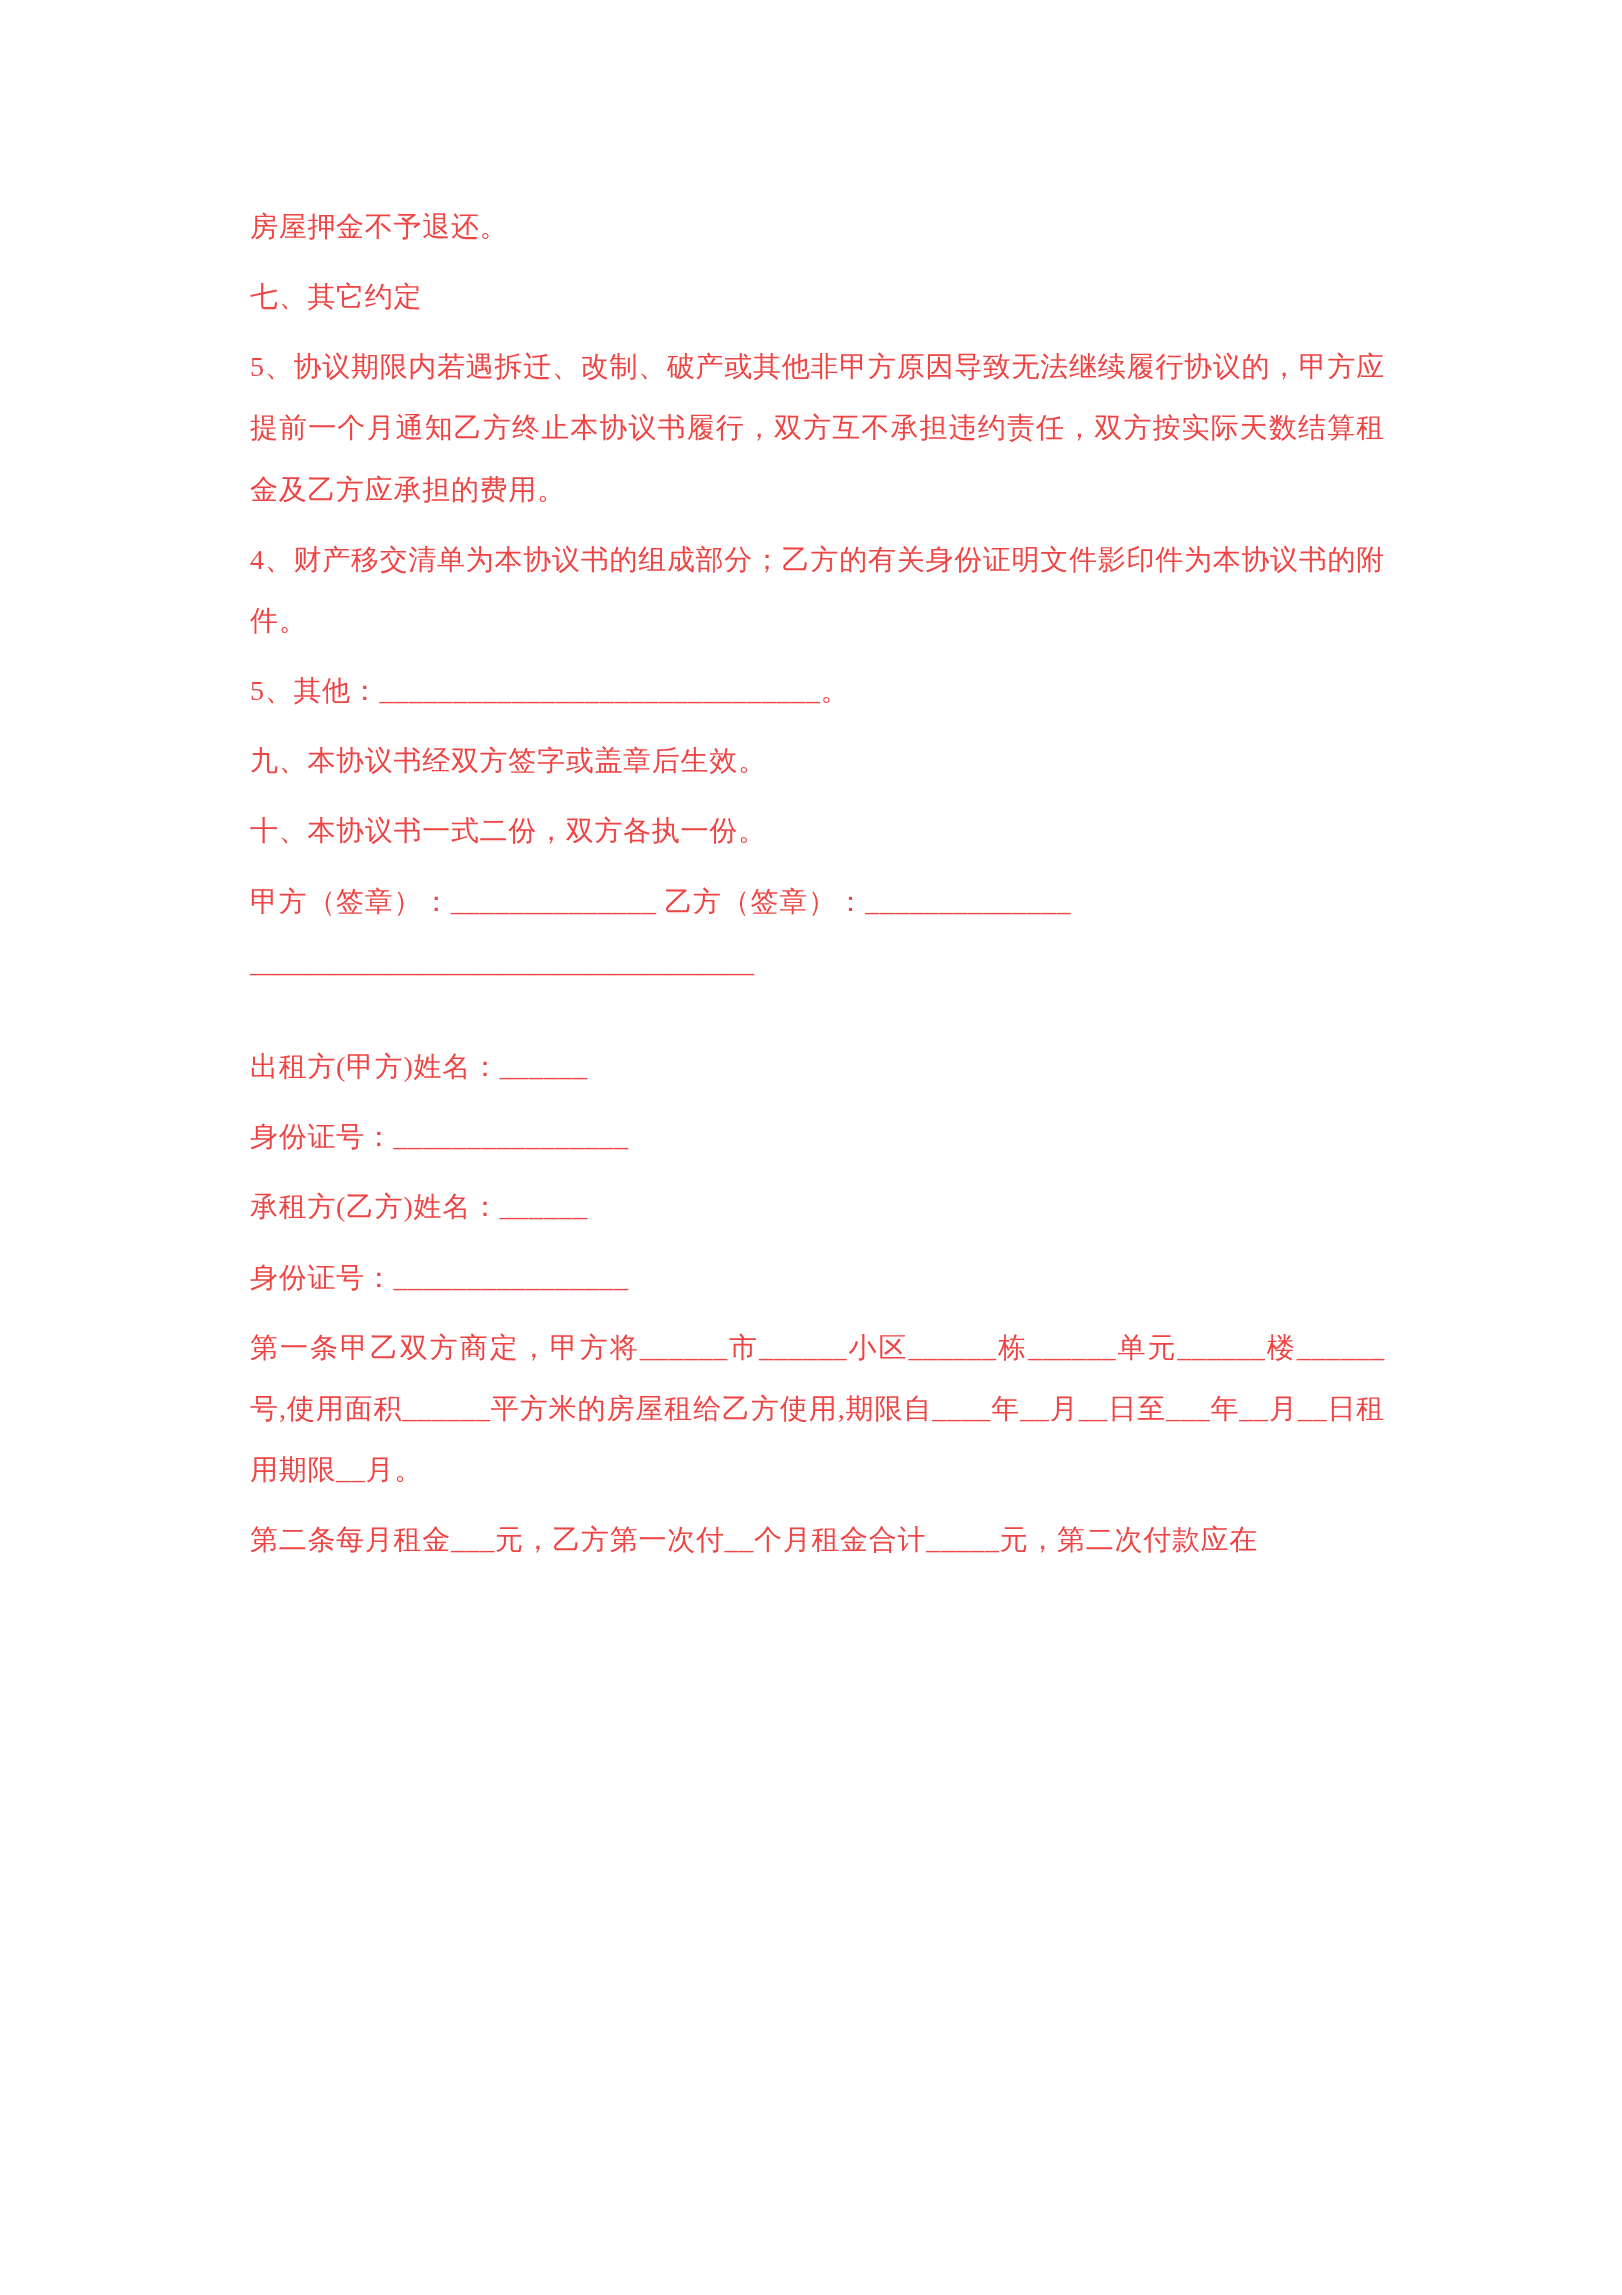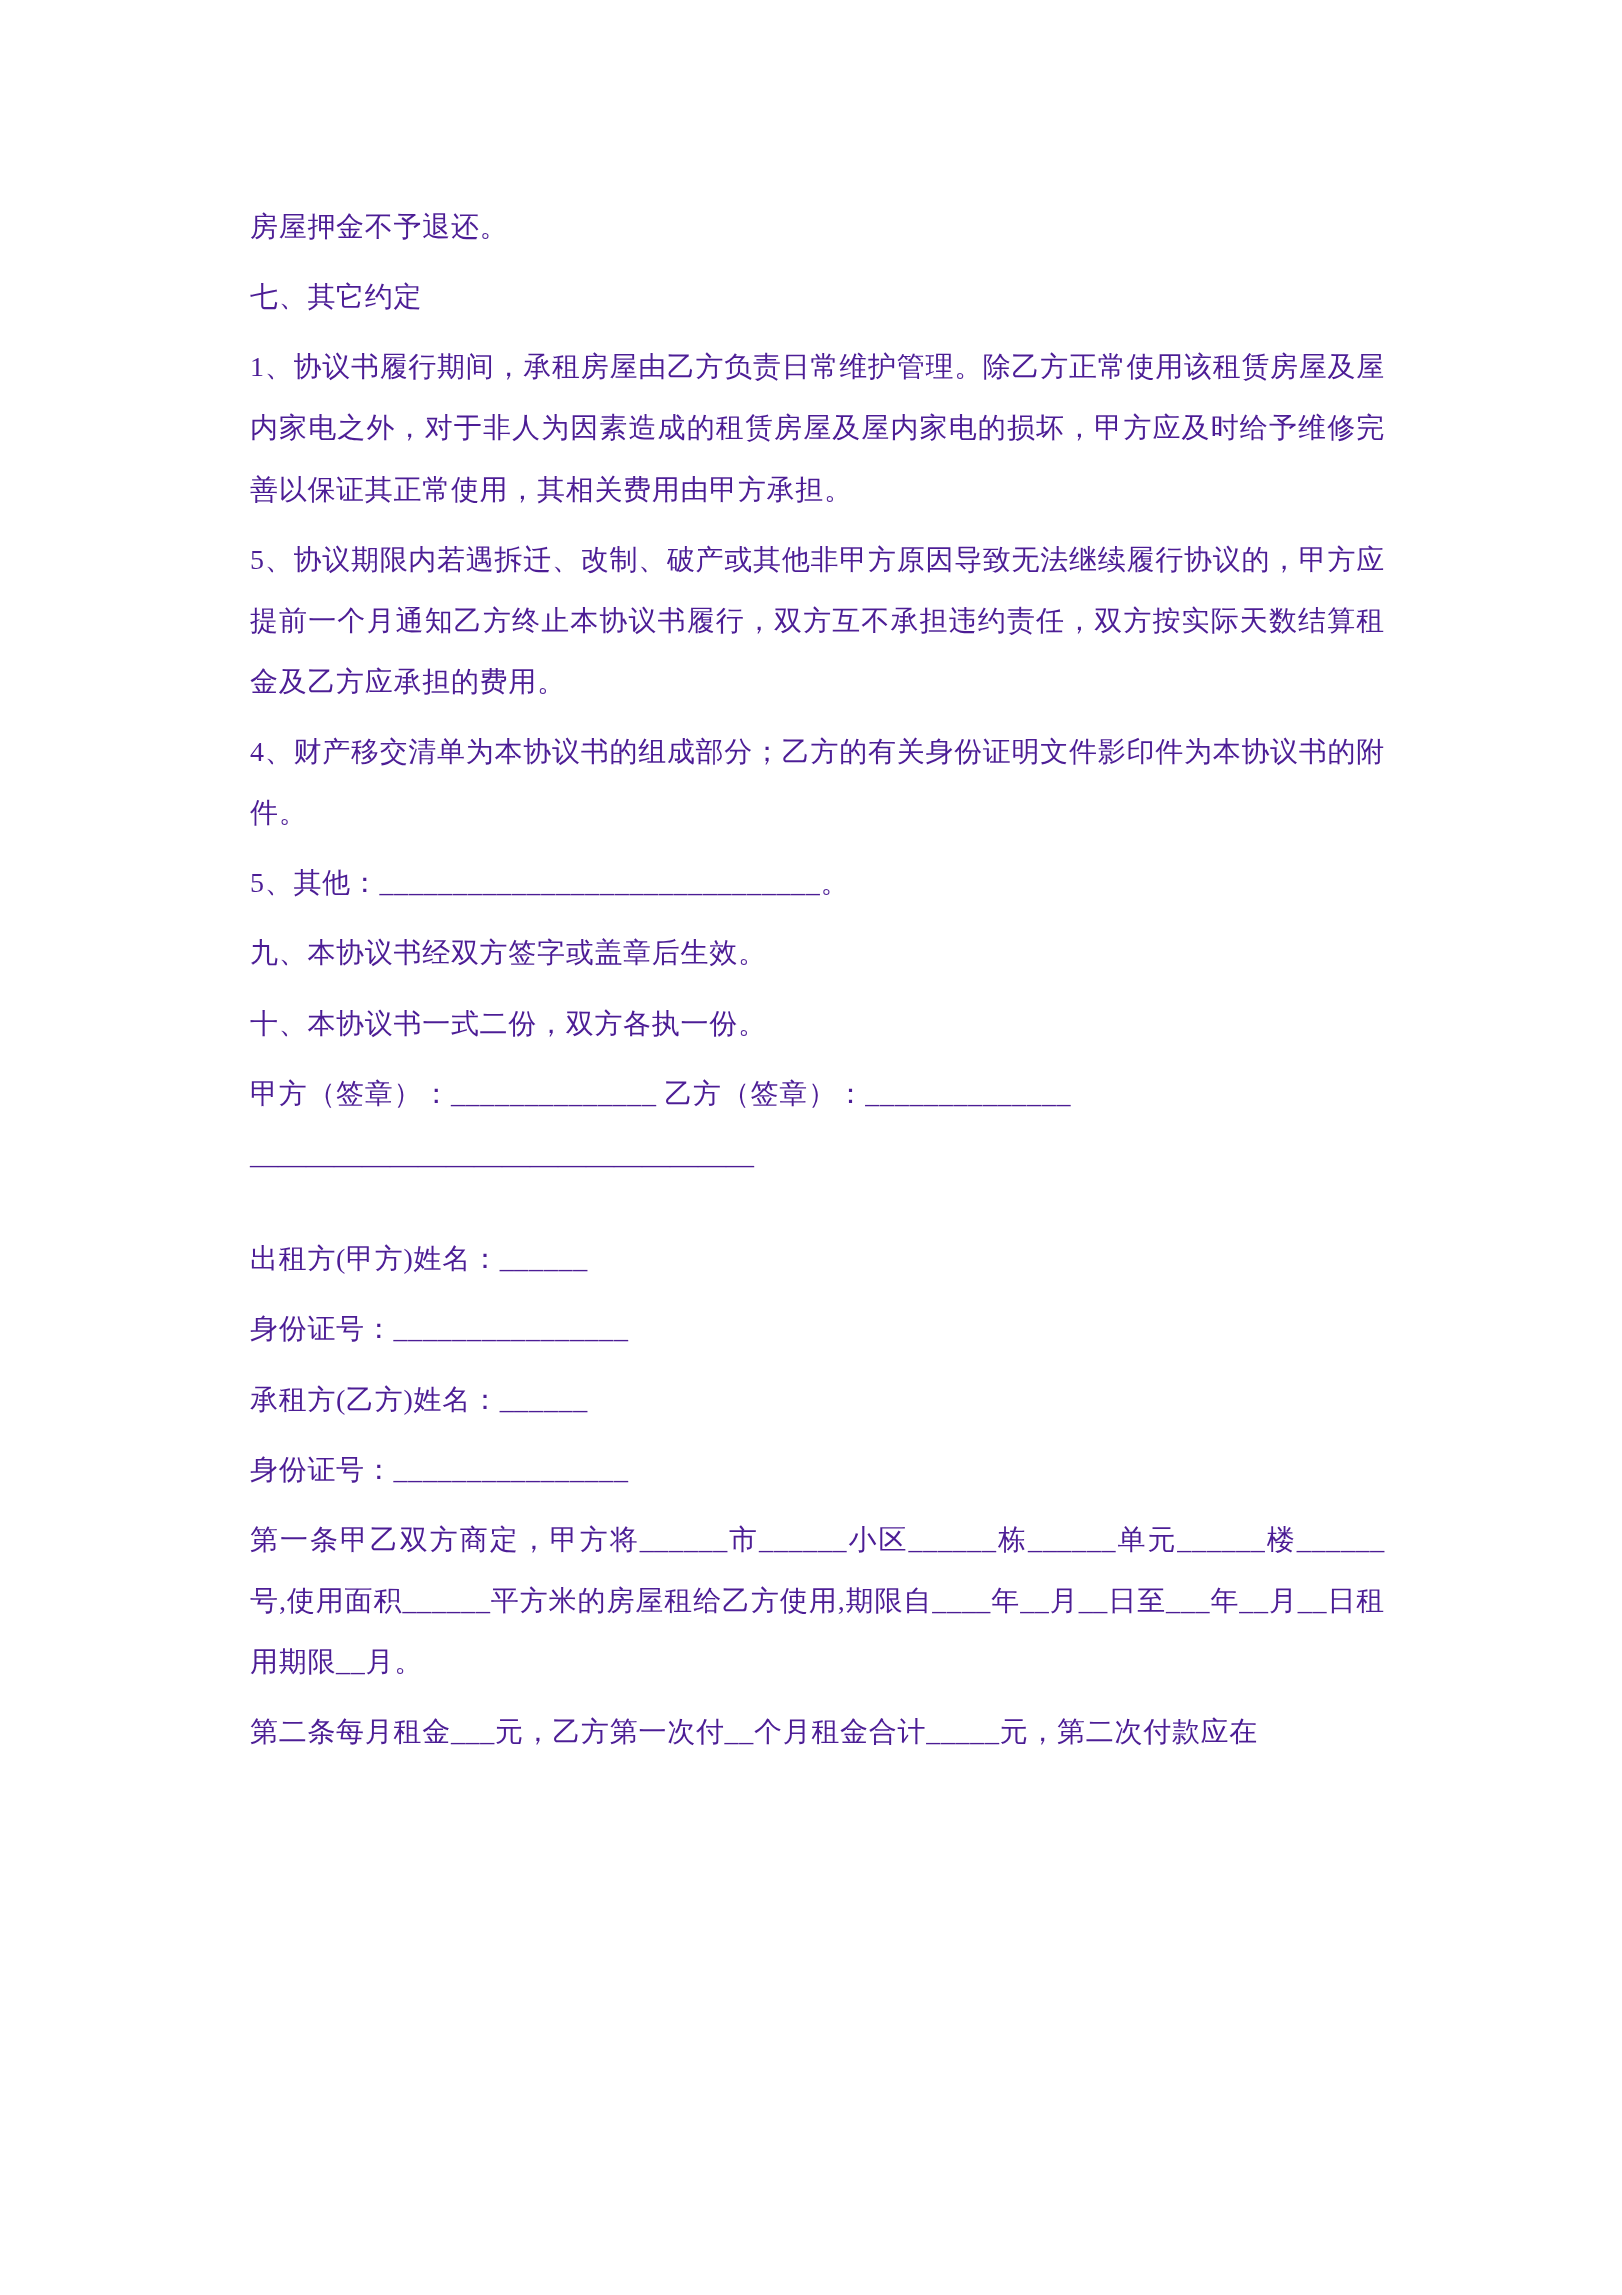--- a/index.html
+++ b/index.html
@@ -23,42 +23,41 @@
     background: #ffffff;
   }
   .doc p {
     margin: 0 0 9.2px 0;
     font-size: 28px;
     line-height: 2.18;
     text-align: justify;
     text-align-last: left;
     word-break: break-all;
     letter-spacing: 0.7px;
-    color: #4c1d95;
+    color: #ef4444;
   }
   .doc p.short {
     text-align: left;
   }
   .doc p.dash-divider {
     letter-spacing: 0;
     margin-top: 3.9px;
     margin-bottom: 6.5px;
   }
   .doc p.gap-above {
     margin-top: 34px;
   }
 </style>
 </head>
 <body>
 
 <div class="page">
   <div class="doc">
     <p class="short">房屋押金不予退还。</p>
     <p class="short">七、其它约定</p>
-    <p>1、协议书履行期间，承租房屋由乙方负责日常维护管理。除乙方正常使用该租赁房屋及屋内家电之外，对于非人为因素造成的租赁房屋及屋内家电的损坏，甲方应及时给予维修完善以保证其正常使用，其相关费用由甲方承担。</p>
     <p>5、协议期限内若遇拆迁、改制、破产或其他非甲方原因导致无法继续履行协议的，甲方应提前一个月通知乙方终止本协议书履行，双方互不承担违约责任，双方按实际天数结算租金及乙方应承担的费用。</p>
     <p>4、财产移交清单为本协议书的组成部分；乙方的有关身份证明文件影印件为本协议书的附件。</p>
     <p class="short">5、其他：______________________________。</p>
     <p class="short">九、本协议书经双方签字或盖章后生效。</p>
     <p class="short">十、本协议书一式二份，双方各执一份。</p>
     <p class="short">甲方（签章）：______________ 乙方（签章）：______________</p>
     <p class="short dash-divider">——————————————————</p>
     <p class="short gap-above">出租方(甲方)姓名：______</p>
     <p class="short">身份证号：________________</p>
     <p class="short">承租方(乙方)姓名：______</p>

